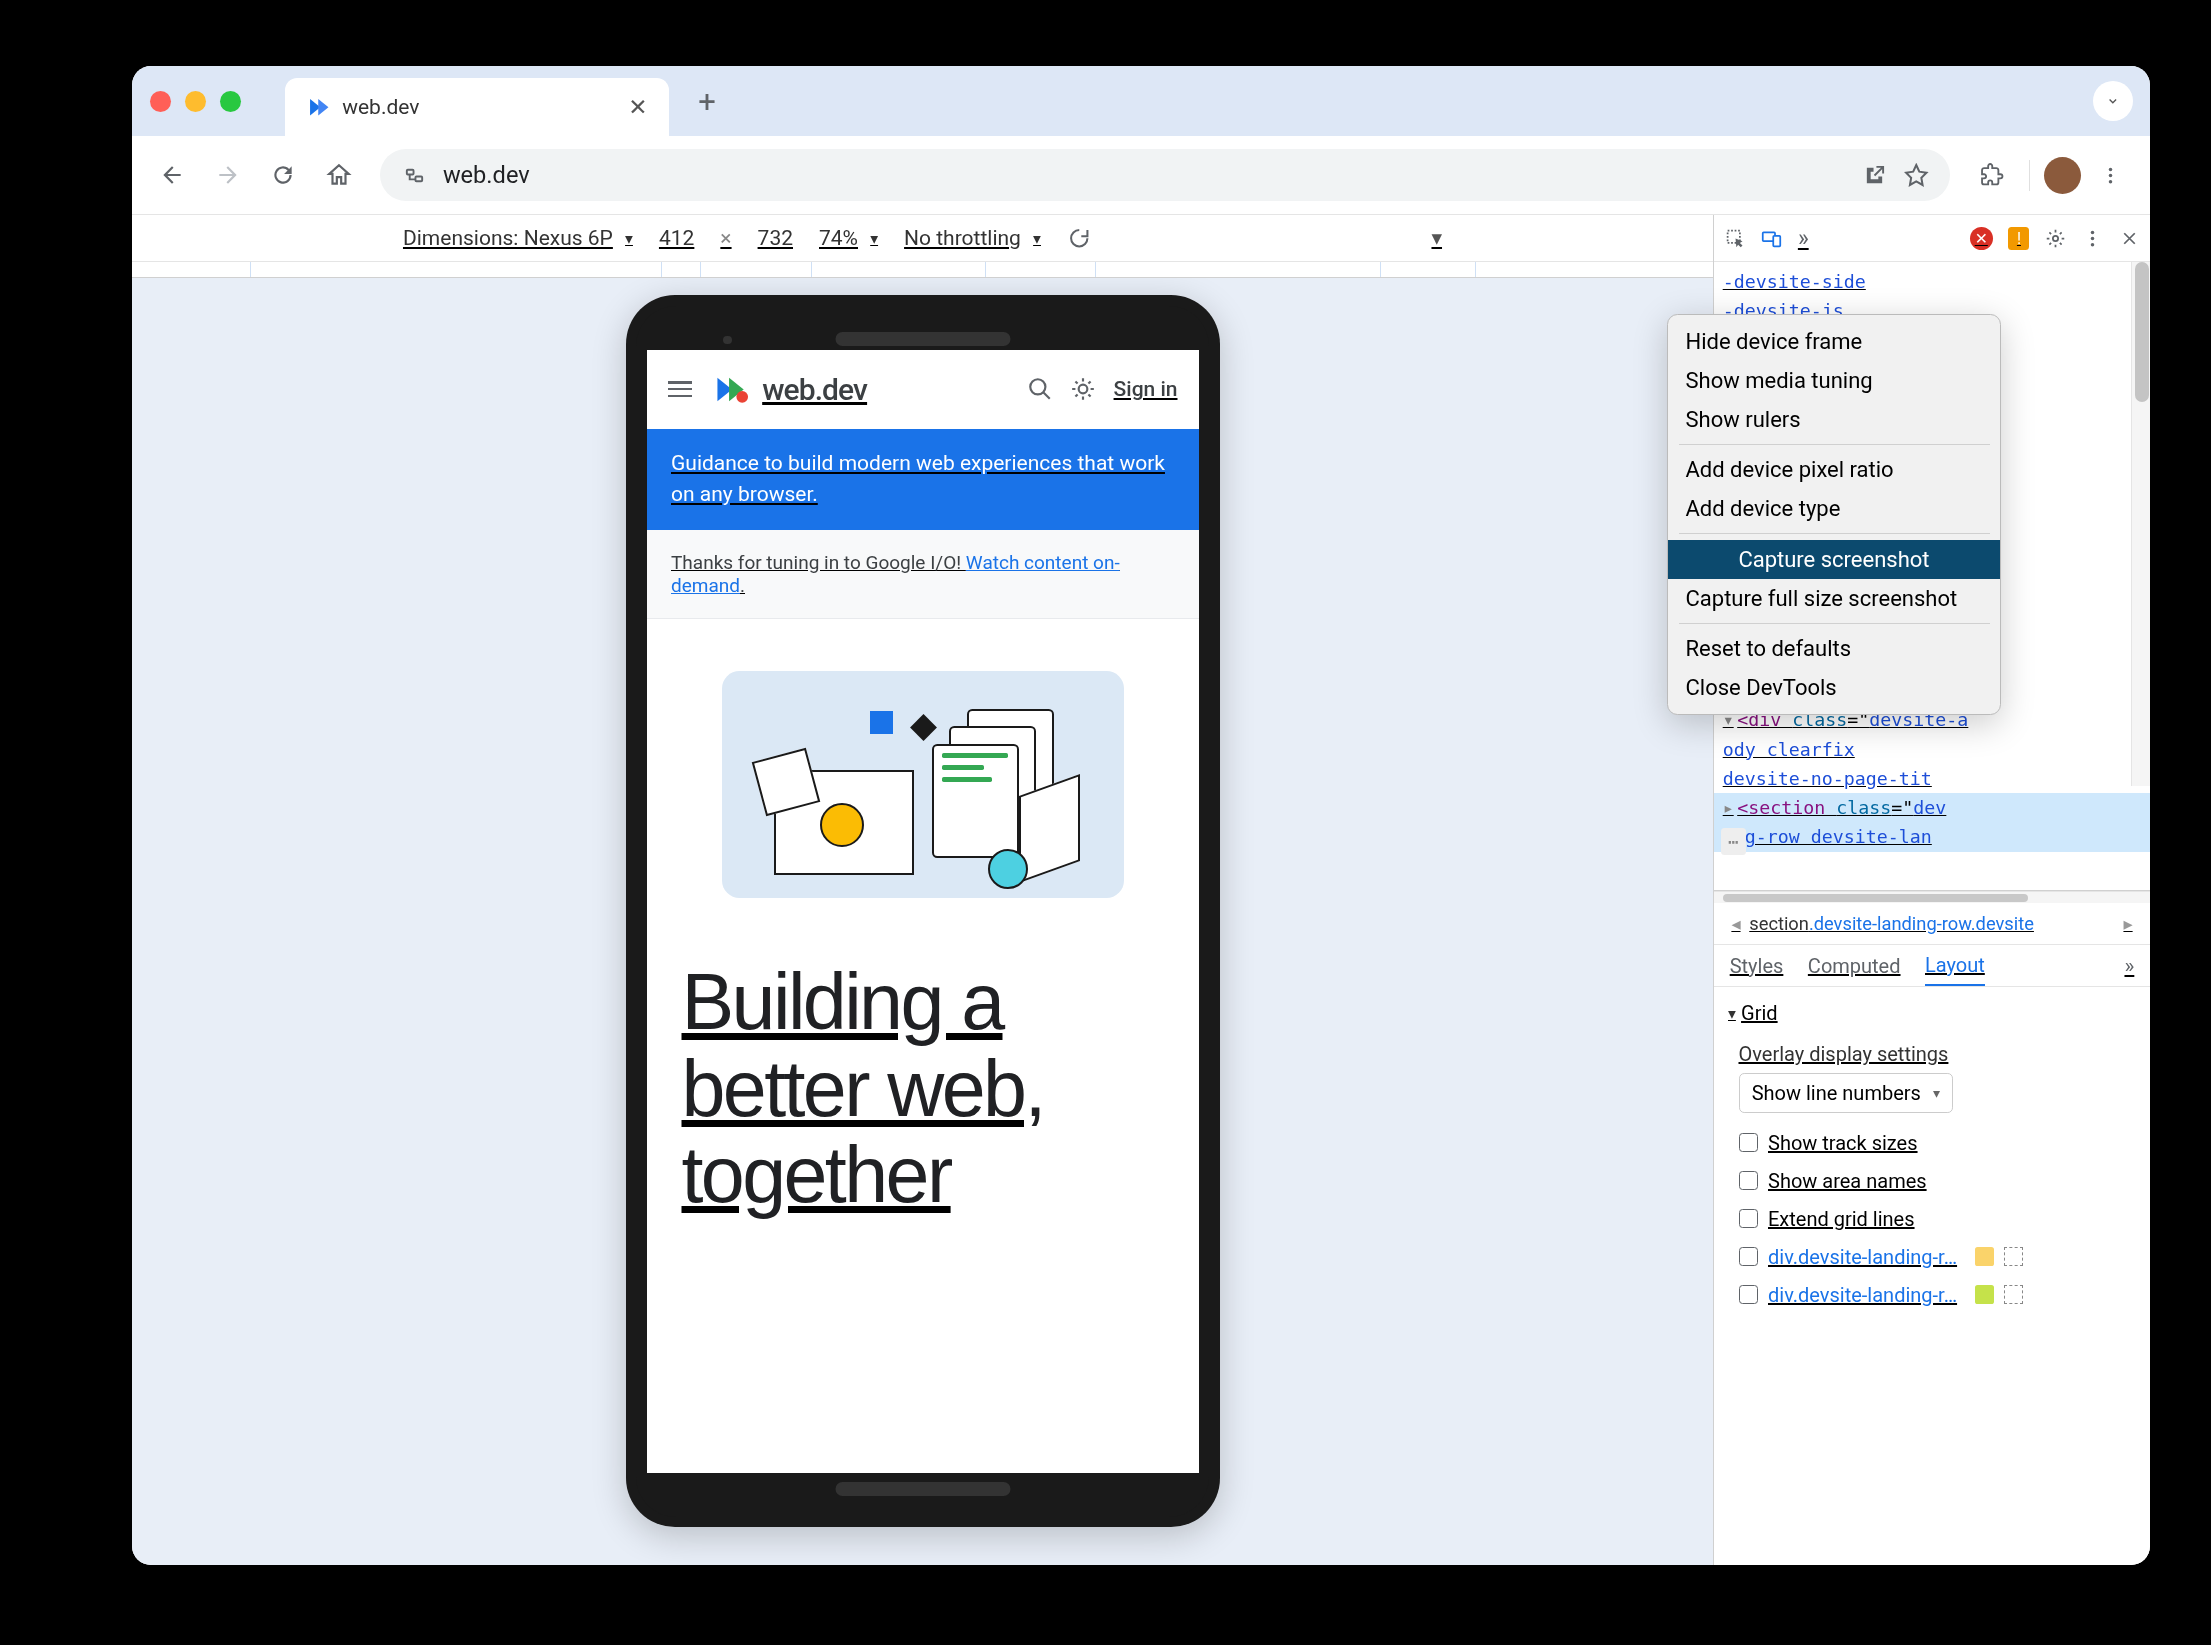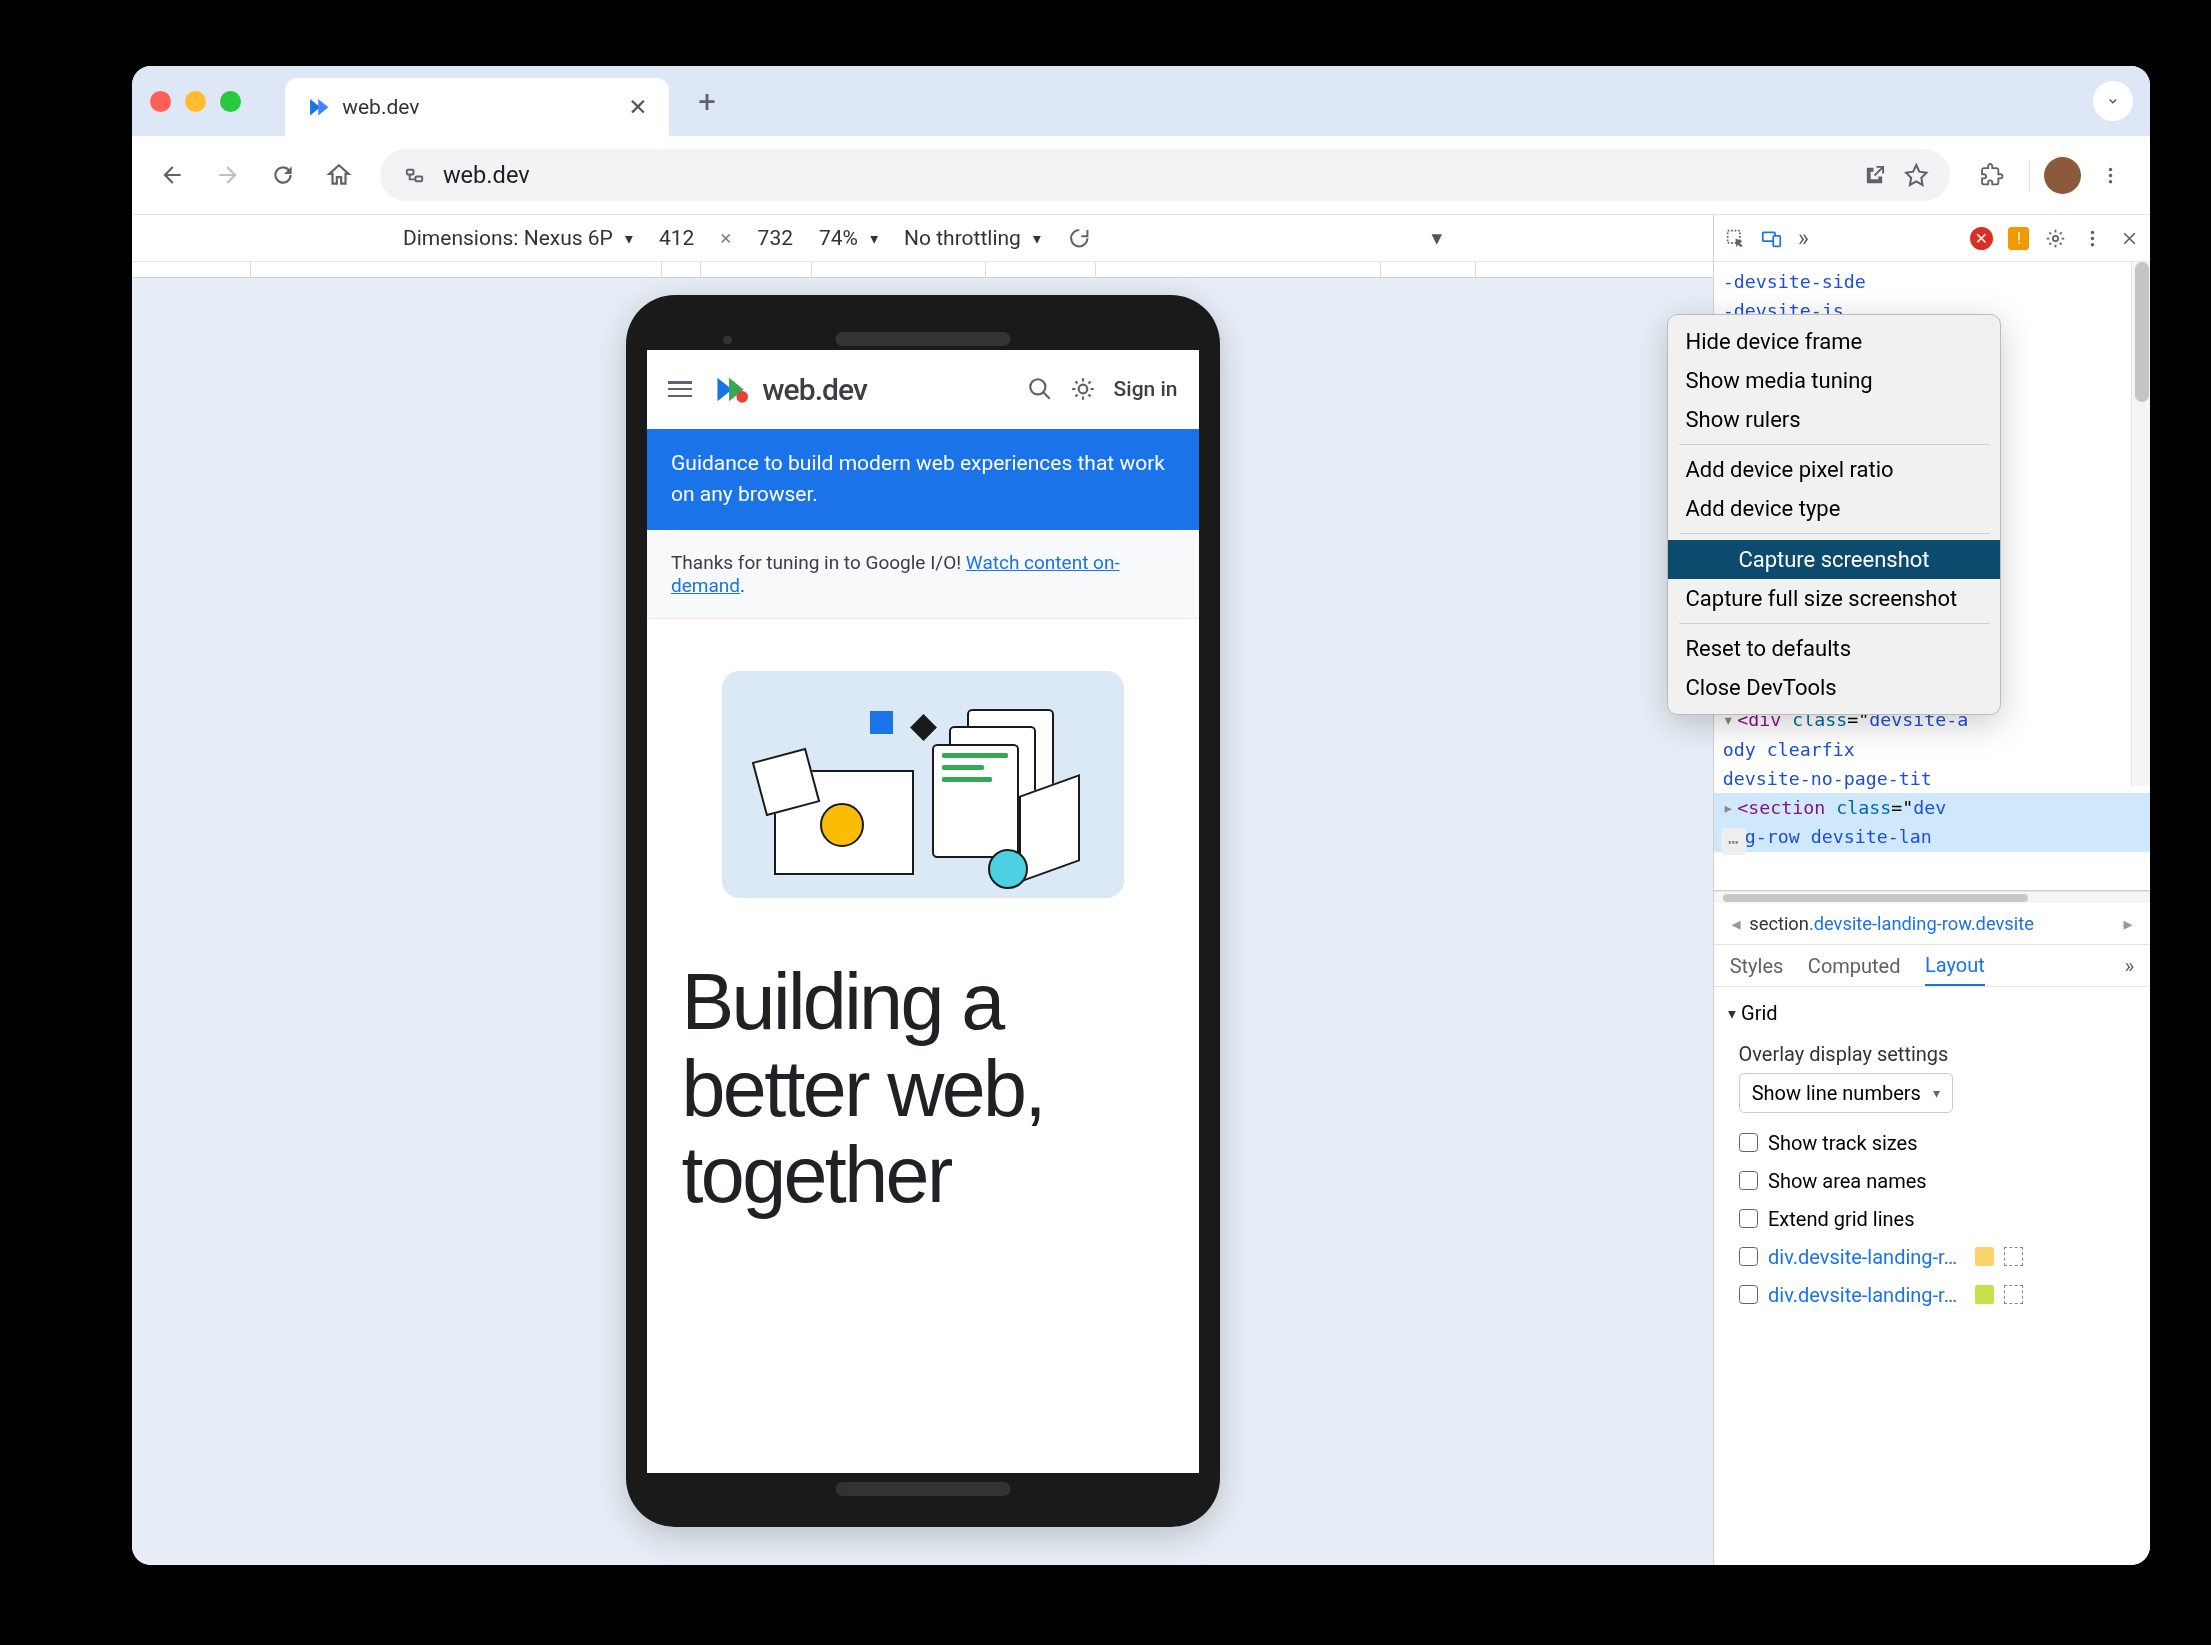--- a/index.html
+++ b/index.html
@@ -59,21 +59,21 @@
     display:flex; align-items:center; padding:0 21px; gap:15.7px;
     margin: 0 8.7px;
   }
   .addr-icon { width:26px; height:26px; color:#5f6368; display:flex; align-items:center; justify-content:center;}
   .addr-text { font-size:23.6px; color:#202124; }
   .addr-tools { display:flex; gap:7px; align-items:center;}
   .avatar { width:37px; height:37px; border-radius:50%; background:#8b5a3c; }
   .divider { width:0.9px; height:31px; background:#e0e0e0; margin:0 7px;}
 
   .content-area {
-    flex:1; display:flex; min-height:0;
+    flex:1; display:flex; min-height:0;text-decoration:underline;
   }
   .device-view {
     flex:1; background:#e8eef7; display:flex; flex-direction:column;
     overflow:hidden;
   }
   .device-toolbar {
     height:47px; background:#fff; border-bottom:0.9px solid #e5e5e5;
     display:flex; align-items:center; justify-content:center; gap:26px;
     font-size:21px; color:#333;
   }

